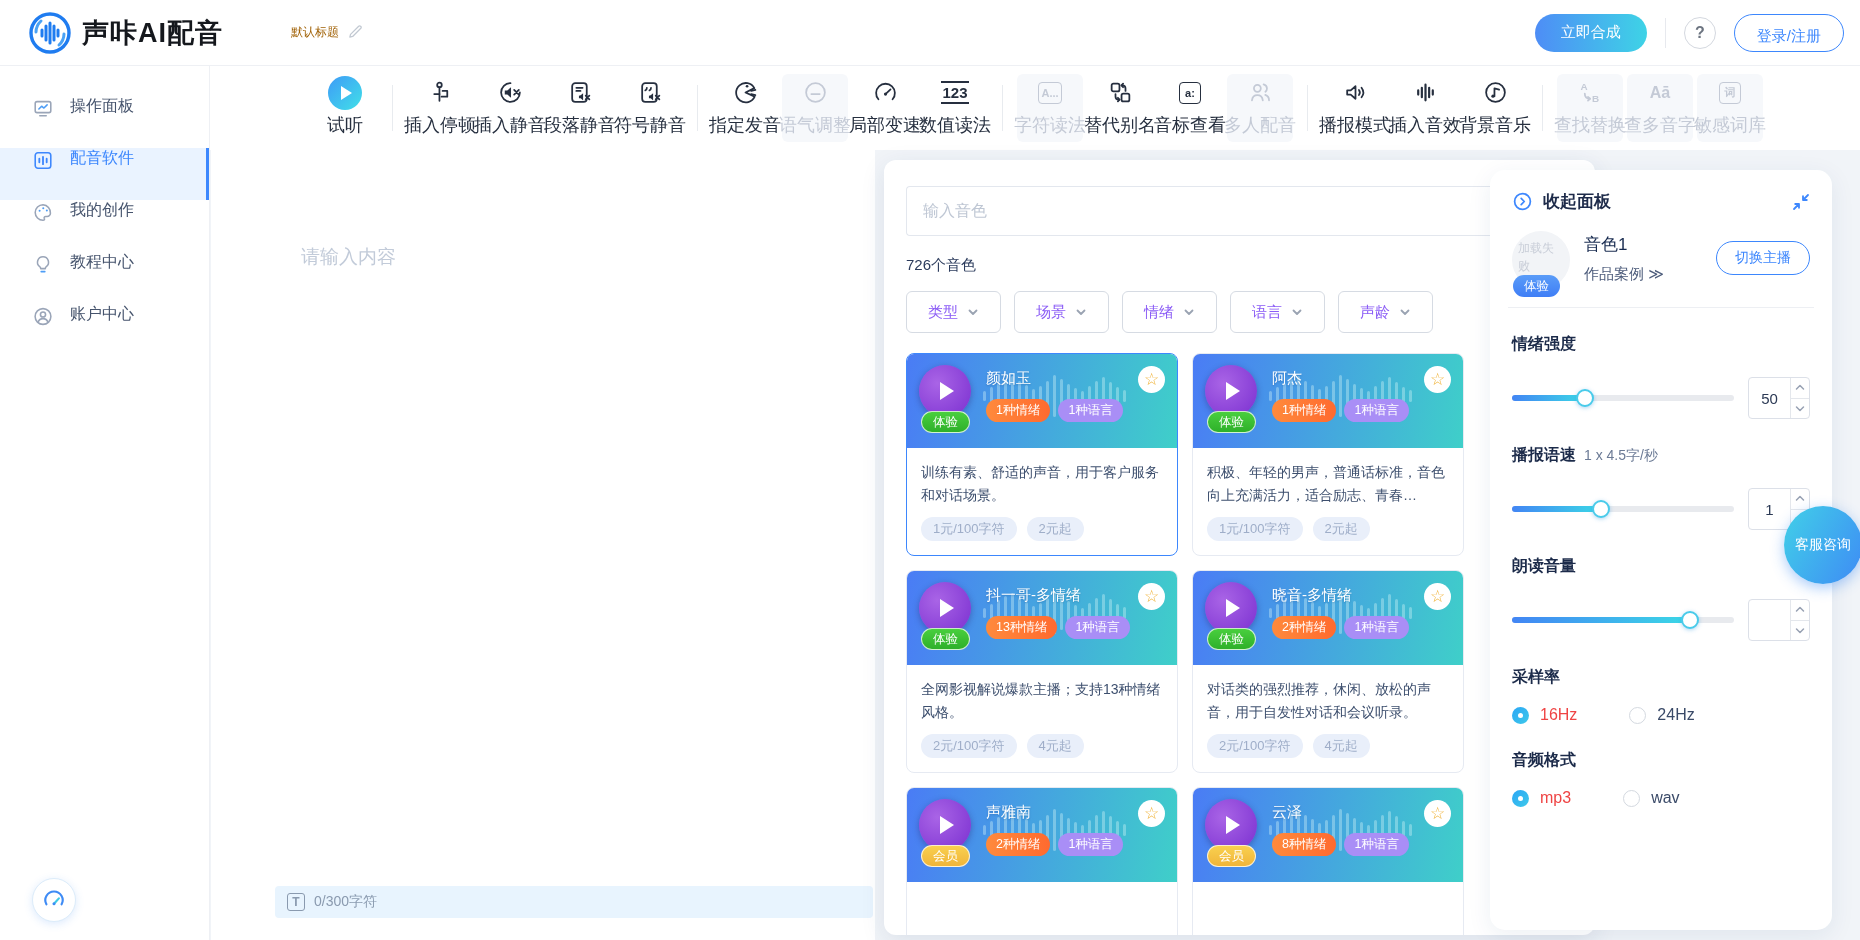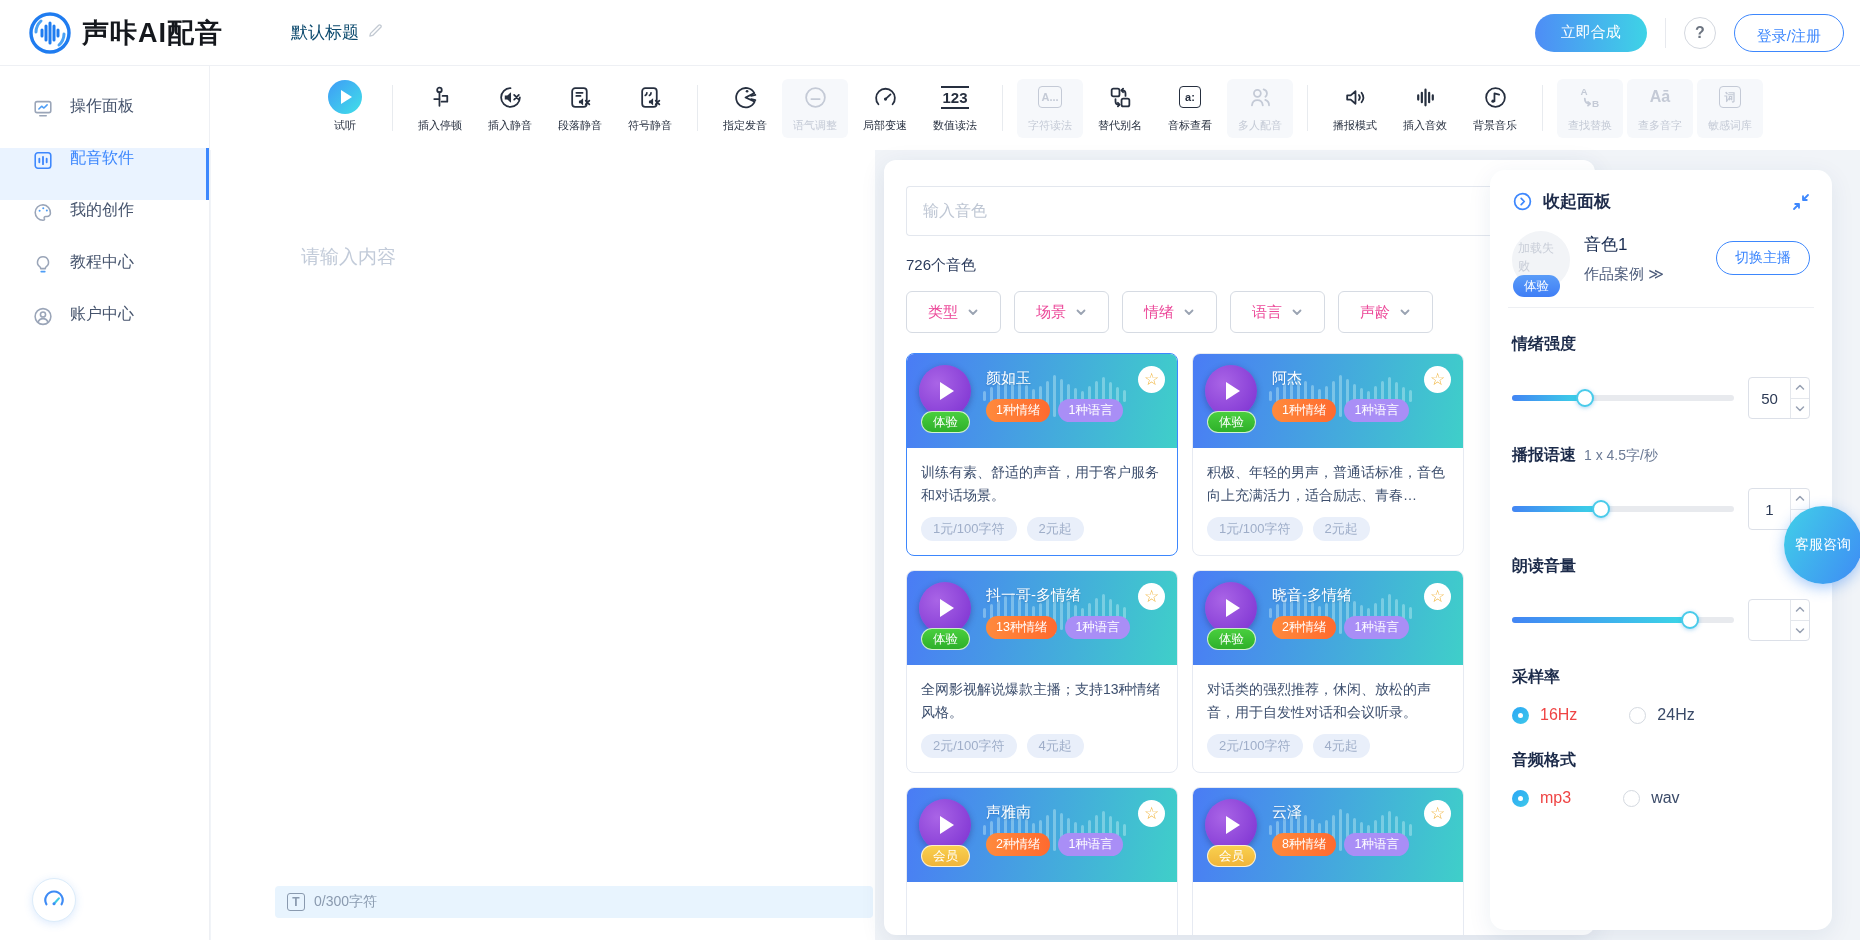--- a/index.html
+++ b/index.html
@@ -5,21 +5,21 @@
   * { margin:0; padding:0; box-sizing:border-box; }
   html,body { background:#e9edf2; }
   body { font-family:"Liberation Sans","DejaVu Sans",sans-serif; }
   .app { position:relative; width:1860px; height:940px; background:#f1f4f8; overflow:hidden; }
 
   
   .header { position:absolute; top:0; left:0; width:1860px; height:66px; background:#fff;
             border-bottom:1px solid #eef0f4; display:flex; align-items:center; z-index:30; }
   .logo { display:flex; align-items:center; gap:10px; margin-left:28px; }
   .logo-text { font-size:27px; font-weight:bold; color:#15181d; letter-spacing:1px; }
-  .doc-title { display:flex; align-items:center; gap:8px; margin-left:68px; font-size:17px; color:#0c4a6e; }
+  .doc-title { display:flex; align-items:center; gap:8px; margin-left:68px; font-size:12px; color:#a16207; }
   .edit-icon { color:#c2c9d2; cursor:pointer; }
   .header-right { margin-left:auto; display:flex; align-items:center; margin-right:16px; gap:18px; }
   .btn-synth { height:38px; padding:0 26px; border-radius:19px; border:none; cursor:pointer;
                background:linear-gradient(90deg,#4e8df6,#3ed3e6); color:#fff; font-size:15px; }
   .hdr-sep { width:1px; height:30px; background:#e7e9ee; }
   .help-circle { width:32px; height:32px; border-radius:50%; border:1.5px solid #d4d8df; color:#6c7480;
                  display:flex; align-items:center; justify-content:center; font-size:16px; font-weight:bold; cursor:pointer; }
   .btn-login { height:38px; padding:12px 22px; border-radius:19px; background:#fff; border:1px solid #3d87fd;
                color:#3d87fd; font-size:15px; cursor:pointer; }
 
@@ -36,21 +36,21 @@
                 display:flex; align-items:center; justify-content:center; cursor:pointer; }
 
   
   .toolbar { position:absolute; top:66px; left:210px; right:0; height:84px; background:#fff;
              display:flex; align-items:center; padding-left:100px; z-index:10; }
   .tb-group { display:flex; align-items:center; }
   .tb-divider { width:1px; height:46px; background:#e8ebef; margin:0 12px; }
   .tb-item { width:66px; padding:5px 2px; margin:0 2px; display:flex; flex-direction:column; align-items:center;
              gap:7px; color:#262f3f; cursor:pointer; border-radius:6px; }
   .tb-item .tb-ico { height:27px; display:flex; align-items:center; justify-content:center; }
-  .tb-item .tb-label { font-size:11px; white-space:nowrap; }
+  .tb-item .tb-label { font-size:18px; white-space:nowrap; }
   .tb-item.disabled { color:#c4cad6; background:#f6f8fb; cursor:default; }
   .play-circle { width:34px; height:34px; border-radius:50%; background:linear-gradient(135deg,#3e9bf7,#41e0e8);
                  display:flex; align-items:center; justify-content:center; }
   .play-circle .tri { width:0; height:0; border-left:11px solid #fff; border-top:7px solid transparent;
                       border-bottom:7px solid transparent; margin-left:3px; }
   .glyph-123 { font-size:15px; font-weight:bold; line-height:1; padding:2px 1px;
                border-top:2px solid currentColor; border-bottom:2px solid currentColor; }
   .glyph-box { min-width:22px; height:22px; border:1.6px solid currentColor; border-radius:4px;
                font-size:11px; font-weight:bold; display:flex; align-items:center; justify-content:center; padding:0 2px; }
   .glyph-plain { font-size:16px; font-weight:bold; }
@@ -72,21 +72,21 @@
   .search-input { flex:1; height:50px; border:1px solid #e3e7ee; border-right:none; border-radius:4px 0 0 4px;
                   padding:0 16px; font-size:16px; color:#334; outline:none; }
   .search-input::placeholder { color:#bfc7d4; }
   .search-btn { width:50px; height:50px; border:none; border-radius:0 4px 4px 0; cursor:pointer;
                 background:linear-gradient(135deg,#4a8cf6,#3dd6e5); display:flex; align-items:center; justify-content:center; }
   .count-row { display:flex; align-items:center; justify-content:space-between; margin-top:20px; }
   .result-count { font-size:15px; color:#2b3b5c; }
   .reset-link { font-size:14px; color:#3d87fd; text-decoration:underline; cursor:pointer; }
   .filter-row { display:flex; gap:13px; margin-top:16px; }
   .filter-select { width:95px; height:42px; border:1px solid #d6dbe3; border-radius:6px; display:flex;
-                   align-items:center; justify-content:center; gap:9px; color:#ec4899; font-size:15px; cursor:pointer; }
+                   align-items:center; justify-content:center; gap:9px; color:#8b5cf6; font-size:15px; cursor:pointer; }
   .cards { display:grid; grid-template-columns:272px 272px; gap:14px; margin-top:20px; }
   .vcard { border:1px solid #e6eaf2; border-radius:8px; overflow:hidden; background:#fff; cursor:pointer; }
   .vcard.selected { border:1px solid #3d87fd; }
   .vcard-head { position:relative; height:94px; background:linear-gradient(100deg,#4a7cf5,#3fcfc9); }
   .wavebars { position:absolute; left:76px; top:14px; height:56px; display:flex; align-items:center; gap:4px; opacity:.35; }
   .wavebars i { width:3px; background:#dffbfa; border-radius:2px; display:block; }
   .avatar { position:absolute; left:12px; top:11px; width:52px; height:52px; border-radius:50%;
             background:radial-gradient(circle at 35% 35%,#a964e6,#7a2fd0); display:flex; align-items:center;
             justify-content:center; box-shadow:0 2px 6px rgba(40,20,90,.35); }
   .avatar .tri { width:0; height:0; border-left:14px solid #fff; border-top:9px solid transparent;

